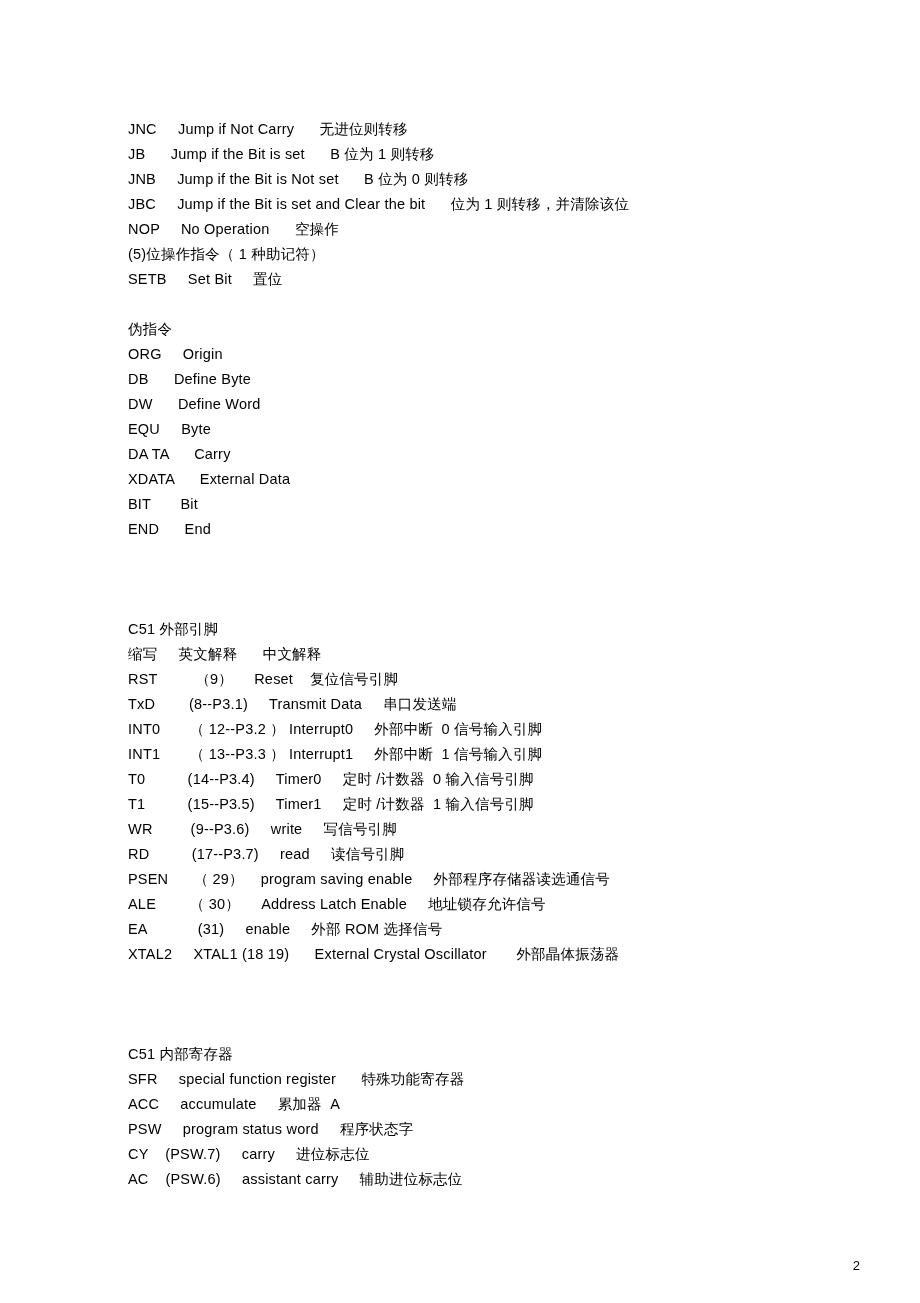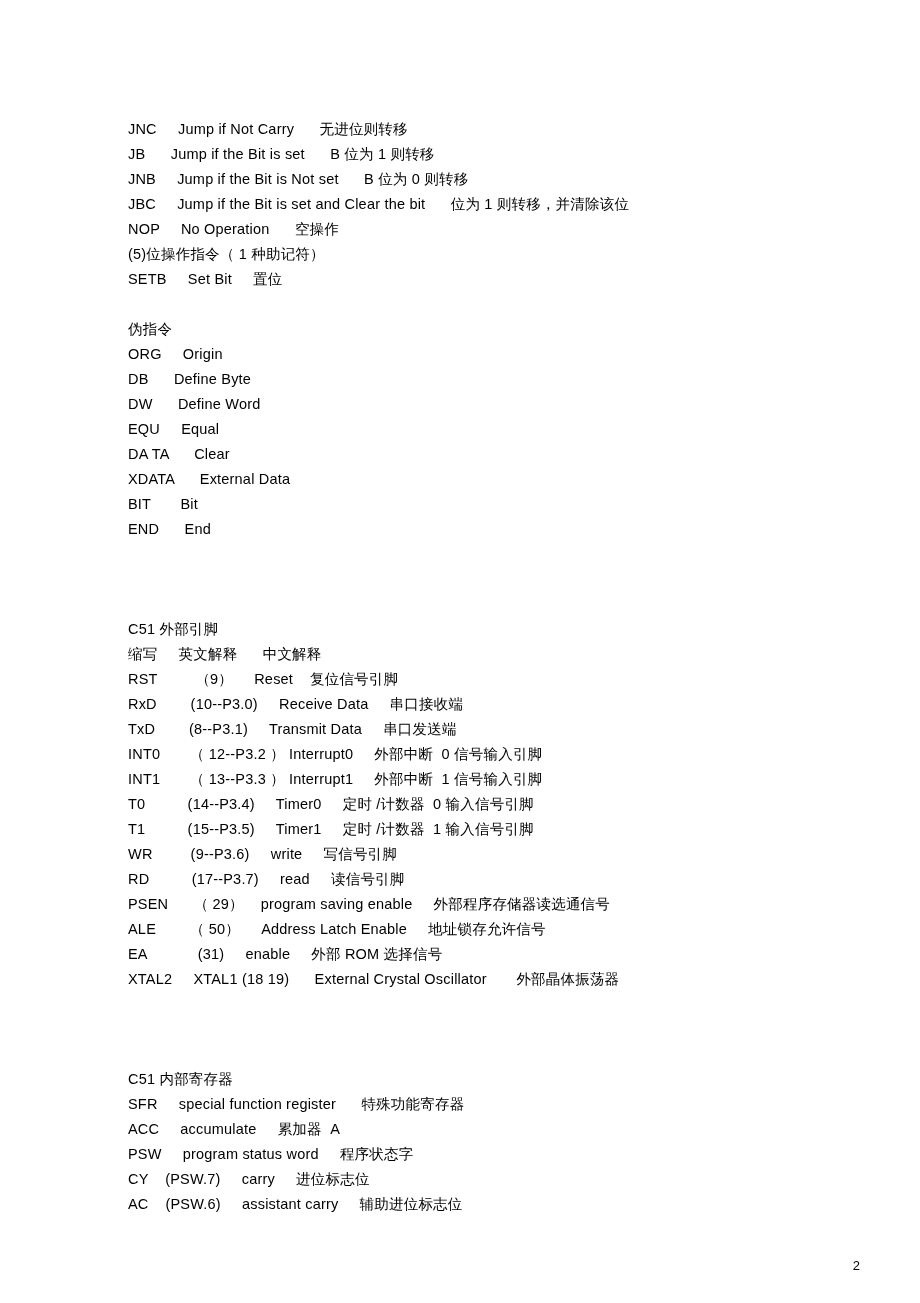--- a/index.html
+++ b/index.html
@@ -45,41 +45,40 @@
       <span class="line">JNB     Jump if the Bit is Not set      B 位为 0 则转移</span>
       <span class="line">JBC     Jump if the Bit is set and Clear the bit      位为 1 则转移，并清除该位</span>
       <span class="line">NOP     No Operation      空操作</span>
       <span class="line">(5)位操作指令（ 1 种助记符）</span>
       <span class="line">SETB     Set Bit     置位</span>
       <div class="blank"></div>
       <span class="line">伪指令</span>
       <span class="line">ORG     Origin</span>
       <span class="line">DB      Define Byte</span>
       <span class="line">DW      Define Word</span>
-      <span class="line">EQU     Equal</span>
-      <span class="line">DA TA      Clear</span>
+      <span class="line">EQU     Byte</span>
+      <span class="line">DA TA      Carry</span>
       <span class="line">XDATA      External Data</span>
       <span class="line">BIT       Bit</span>
       <span class="line">END      End</span>
       <div class="blank"></div>
       <div class="blank"></div>
       <div class="blank"></div>
       <span class="line">C51 外部引脚</span>
       <span class="line">缩写     英文解释      中文解释</span>
       <span class="line">RST         （9）     Reset    复位信号引脚</span>
-      <span class="line">RxD        (10--P3.0)     Receive Data     串口接收端</span>
       <span class="line">TxD        (8--P3.1)     Transmit Data     串口发送端</span>
       <span class="line">INT0       （ 12--P3.2 ） Interrupt0     外部中断  0 信号输入引脚</span>
       <span class="line">INT1       （ 13--P3.3 ） Interrupt1     外部中断  1 信号输入引脚</span>
       <span class="line">T0          (14--P3.4)     Timer0     定时 /计数器  0 输入信号引脚</span>
       <span class="line">T1          (15--P3.5)     Timer1     定时 /计数器  1 输入信号引脚</span>
       <span class="line">WR         (9--P3.6)     write     写信号引脚</span>
       <span class="line">RD          (17--P3.7)     read     读信号引脚</span>
       <span class="line">PSEN      （ 29）    program saving enable     外部程序存储器读选通信号</span>
-      <span class="line">ALE        （ 50）     Address Latch Enable     地址锁存允许信号</span>
+      <span class="line">ALE        （ 30）     Address Latch Enable     地址锁存允许信号</span>
       <span class="line">EA            (31)     enable     外部 ROM 选择信号</span>
       <span class="line">XTAL2     XTAL1 (18 19)      External Crystal Oscillator       外部晶体振荡器</span>
       <div class="blank"></div>
       <div class="blank"></div>
       <div class="blank"></div>
       <span class="line">C51 内部寄存器</span>
       <span class="line">SFR     special function register      特殊功能寄存器</span>
       <span class="line">ACC     accumulate     累加器  A</span>
       <span class="line">PSW     program status word     程序状态字</span>
       <span class="line">CY    (PSW.7)     carry     进位标志位</span>

